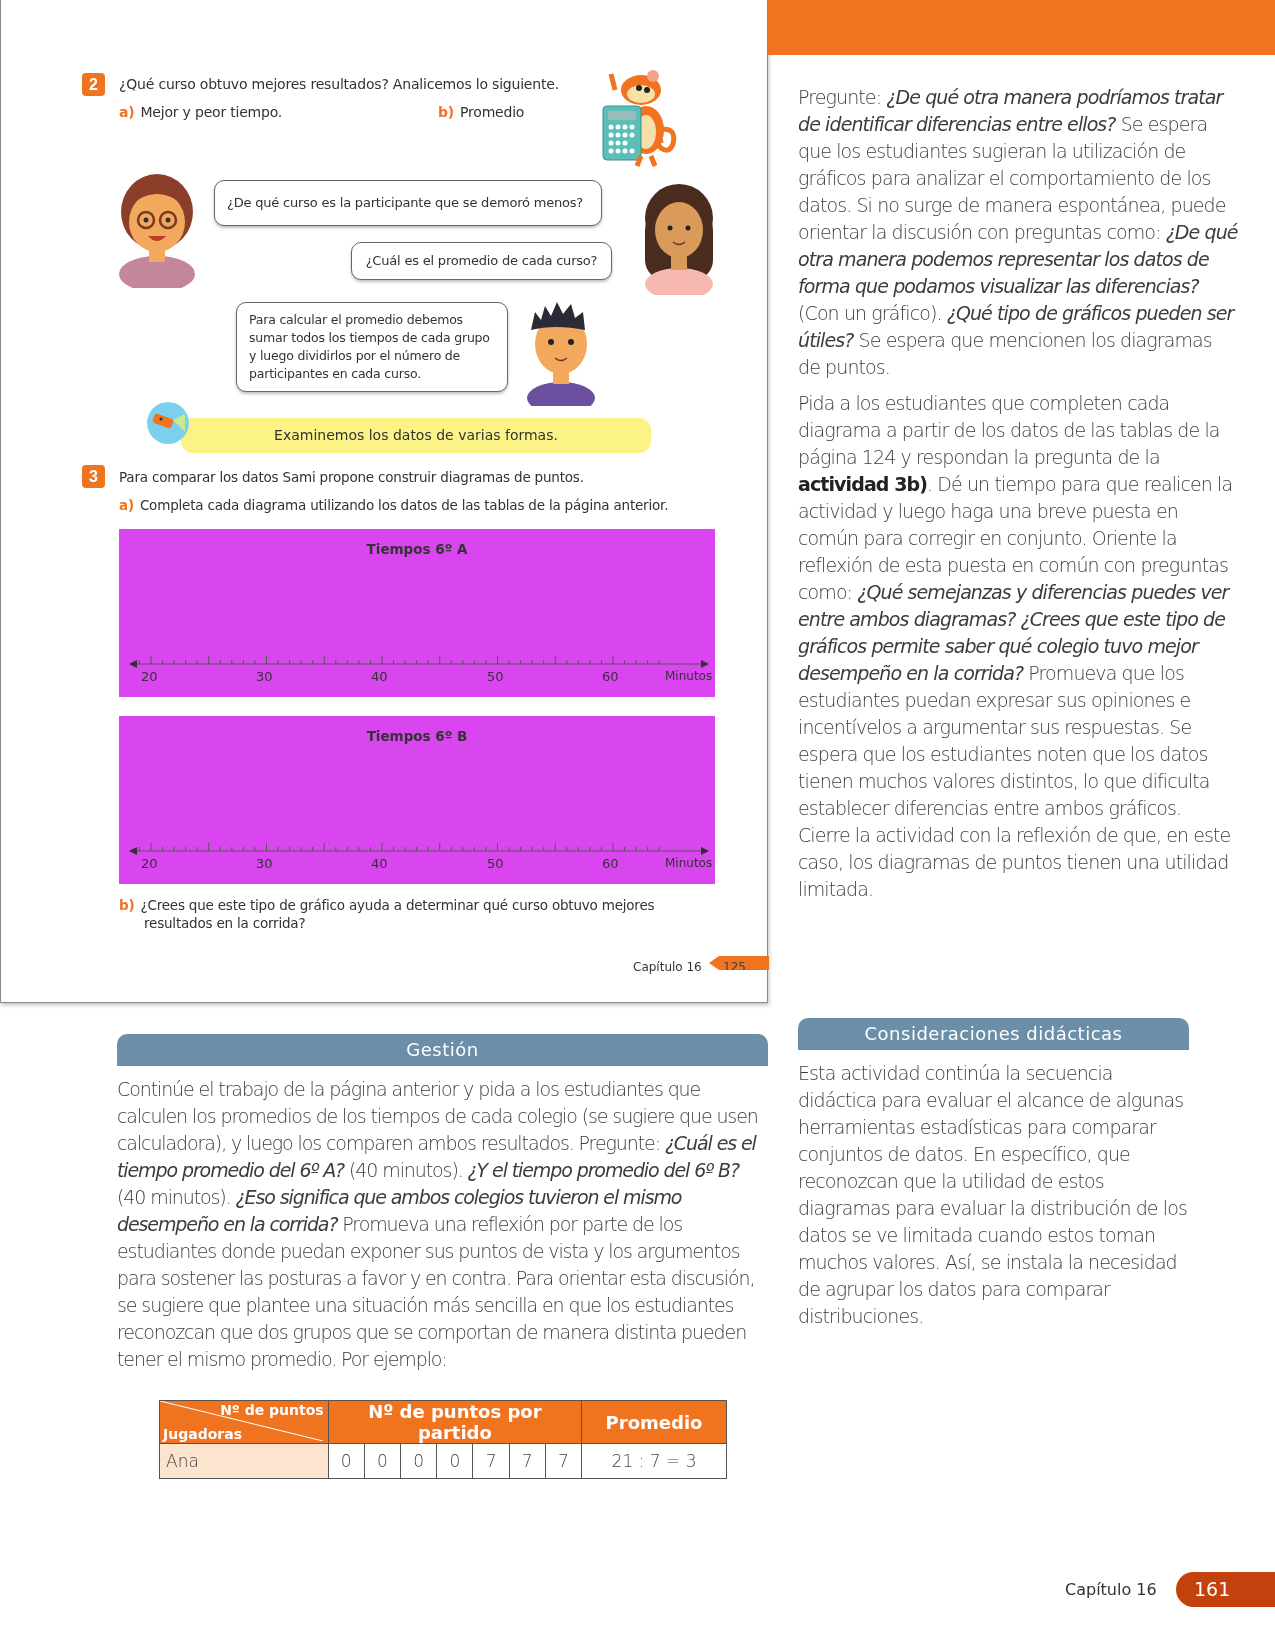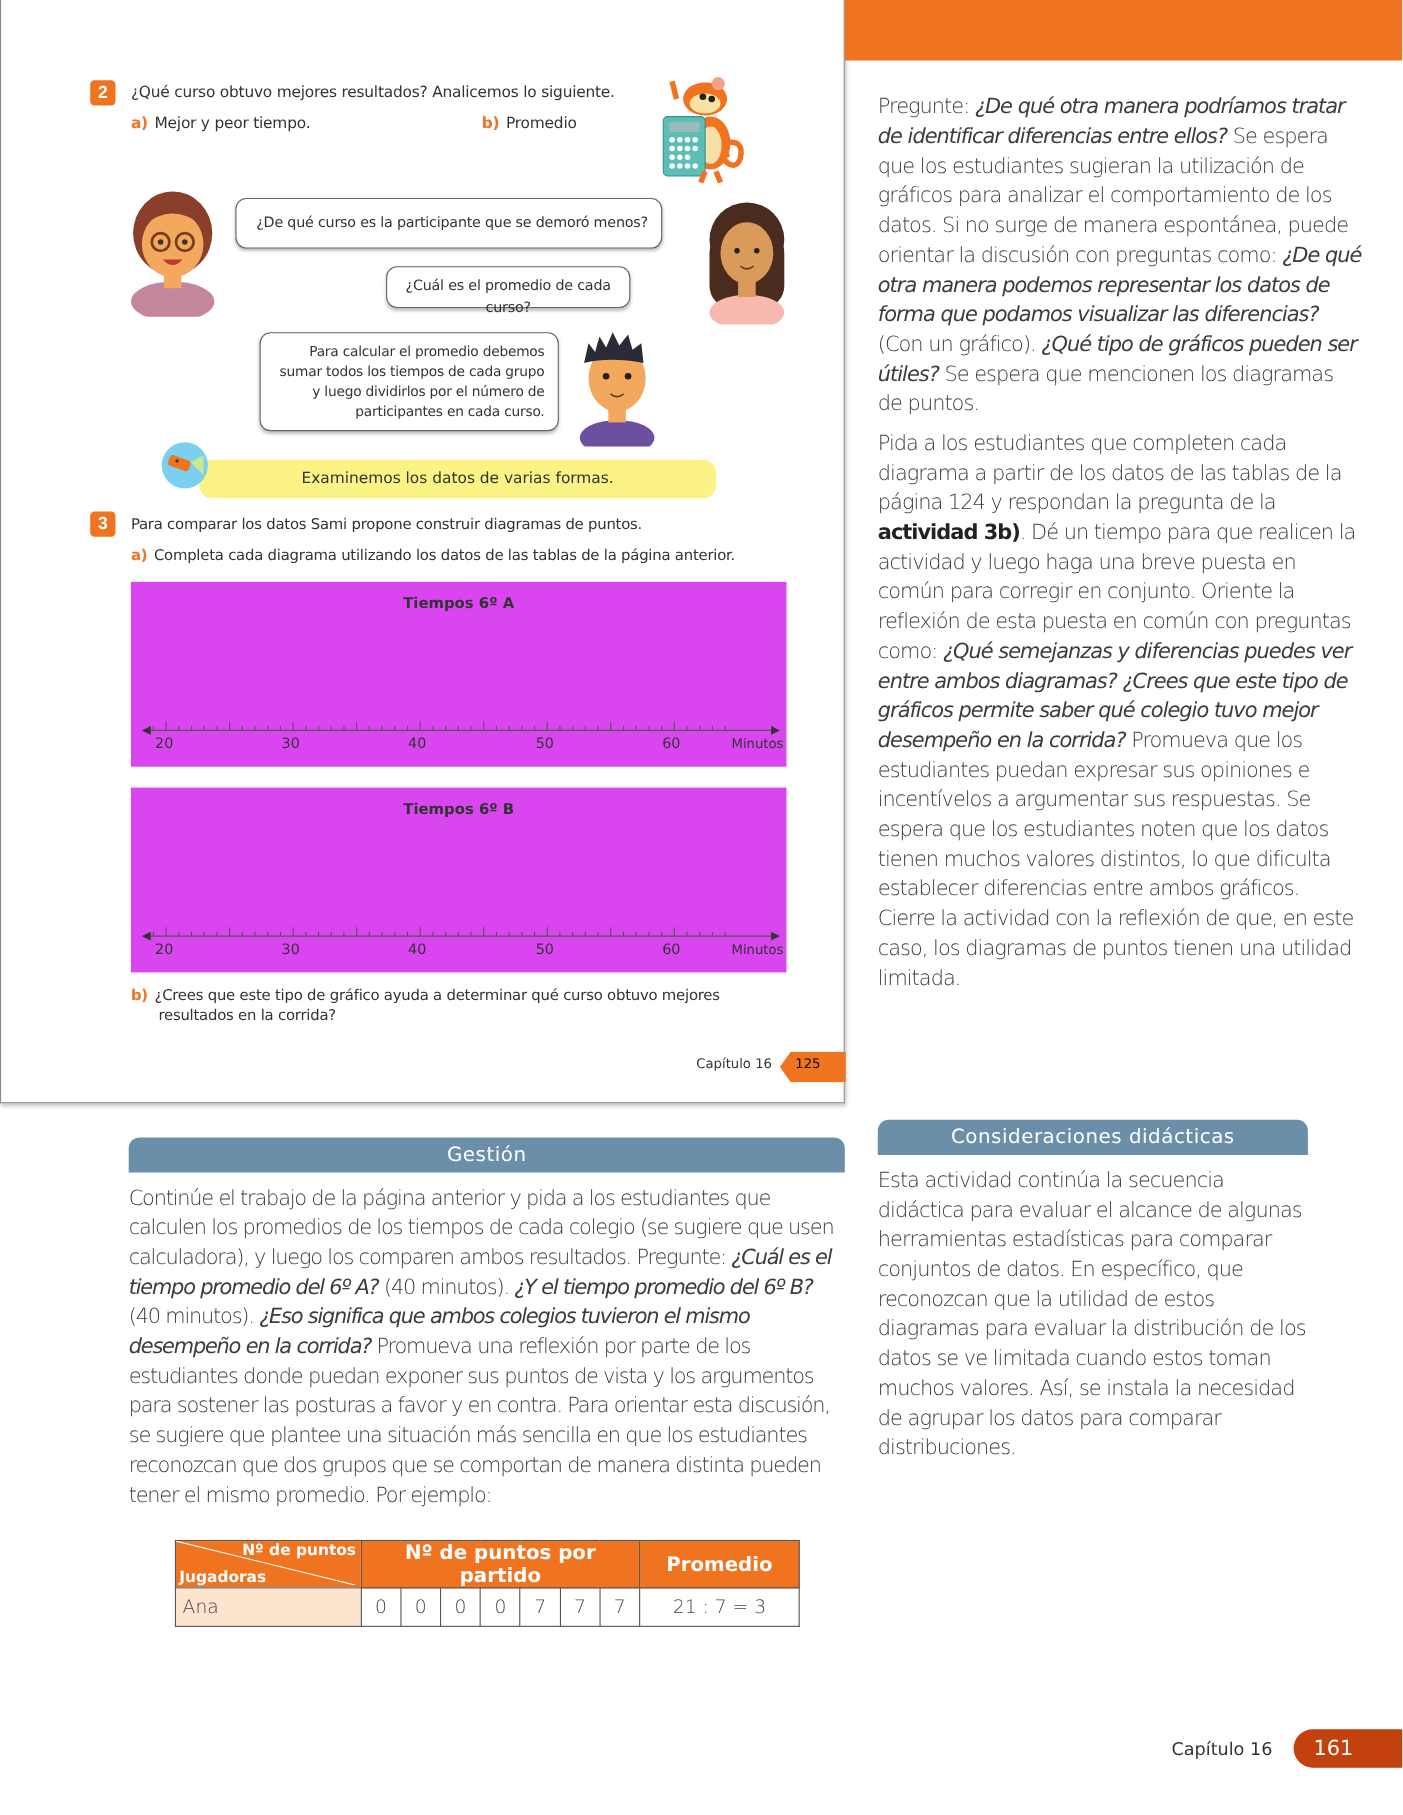--- a/index.html
+++ b/index.html
@@ -16,21 +16,21 @@
   .num-badge {
     position: absolute; width: 23px; height: 23px; background: #f07320; color: #fff;
     font-weight: bold; font-size: 16px; text-align: center; line-height: 23px; border-radius: 4px;
     font-family: "Liberation Sans", sans-serif;
   }
   .sub-letter { color: #f07320; font-weight: bold; margin-right: 6px; }
 
   .bubble {
     position: absolute; border: 1px solid #666; border-radius: 10px; background: #fff;
     box-shadow: 0 2px 3px rgba(0,0,0,0.25); font-size: 13px; color: #333; padding: 8px 12px;
-    font-family: "DejaVu Sans", sans-serif; letter-spacing: -0.2px; text-align: right;
+    font-family: "DejaVu Sans", sans-serif; letter-spacing: -0.2px;
   }
 
   .avatar { position: absolute; }
 
   .hint-bar {
     position: absolute; left: 180px; top: 418px; width: 470px; height: 35px;
     background: #fbf386; border-radius: 0 12px 12px 12px; text-align: center;
     line-height: 35px; font-size: 14px; color: #333;
   }
   .hint-icon {
@@ -38,21 +38,21 @@
     border-radius: 50%; background: #7cd0ef; overflow: hidden;
   }
 
   .dot-panel { position: absolute; left: 118px; width: 596px; background: #d946ef; }
   .dot-panel .title { position: absolute; left: 0; right: 0; top: 12px; text-align: center; font-size: 13.5px; font-weight: bold; color: #333; }
   .dot-panel .axis { position: absolute; left: 10px; top: 0; }
   .dot-panel .tick-label { position: absolute; font-size: 13px; color: #333; }
 
   .footer-small { position: absolute; font-size: 12px; color: #333; }
   .page-tab-small {
-    position: absolute; height: 28px; background: #f07320; color: #000000; font-size: 12px;
+    position: absolute; height: 14px; background: #f07320; color: #404040; font-size: 12px;
     line-height: 22px; padding-left: 14px;
     clip-path: polygon(10px 0, 100% 0, 100% 100%, 10px 100%, 0 50%);
   }
 
   
   .orange-band { position: absolute; left: 768px; top: 0; width: 507px; height: 55px; background: #f07320; }
   .guide-text {
     position: absolute; font-family: "DejaVu Sans", sans-serif; font-size: 19px; line-height: 27px;
     color: #3c3c3c; letter-spacing: -0.9px; font-weight: 300;
   }
@@ -162,21 +162,21 @@
     <ellipse cx="38" cy="54" rx="26" ry="30" fill="#f2a95e"></ellipse>
     <path d="M8 40 l4 -18 l6 8 l4 -14 l6 10 l6 -14 l6 12 l8 -10 l4 14 l8 -6 l2 18 q-30 -6 -54 0z" fill="#2b2b38"></path>
     <circle cx="28" cy="52" r="3" fill="#222"></circle>
       <circle cx="48" cy="52" r="3" fill="#222"></circle>
     <path d="M32 68 q6 5 12 0" fill="none" stroke="#6a3a1a" stroke-width="1.5"></path>
   </svg>
 
   <div class="bubble" style="left:213px; top:180px; width:388px; height:46px; line-height:28px;">
     <span>¿De qué curso es la participante que se demoró menos?</span>
   </div>
-  <div class="bubble" style="left:350px; top:242px; width:222px; height:38px; line-height:20px; text-align:center;">
+  <div class="bubble" style="left:350px; top:242px; width:261px; height:38px; line-height:20px; text-align:center;">
     <span>¿Cuál es el promedio de cada curso?</span>
   </div>
   <div class="bubble" style="left:235px; top:302px; width:272px; height:90px; line-height:18px; font-size:12.5px;">
     <span>Para calcular el promedio debemos sumar todos los tiempos de cada grupo y luego dividirlos por el número de participantes en cada curso.</span>
   </div>
 
   <div class="hint-bar">
     <span>Examinemos los datos de varias formas.</span>
   </div>
   <div class="hint-icon">

